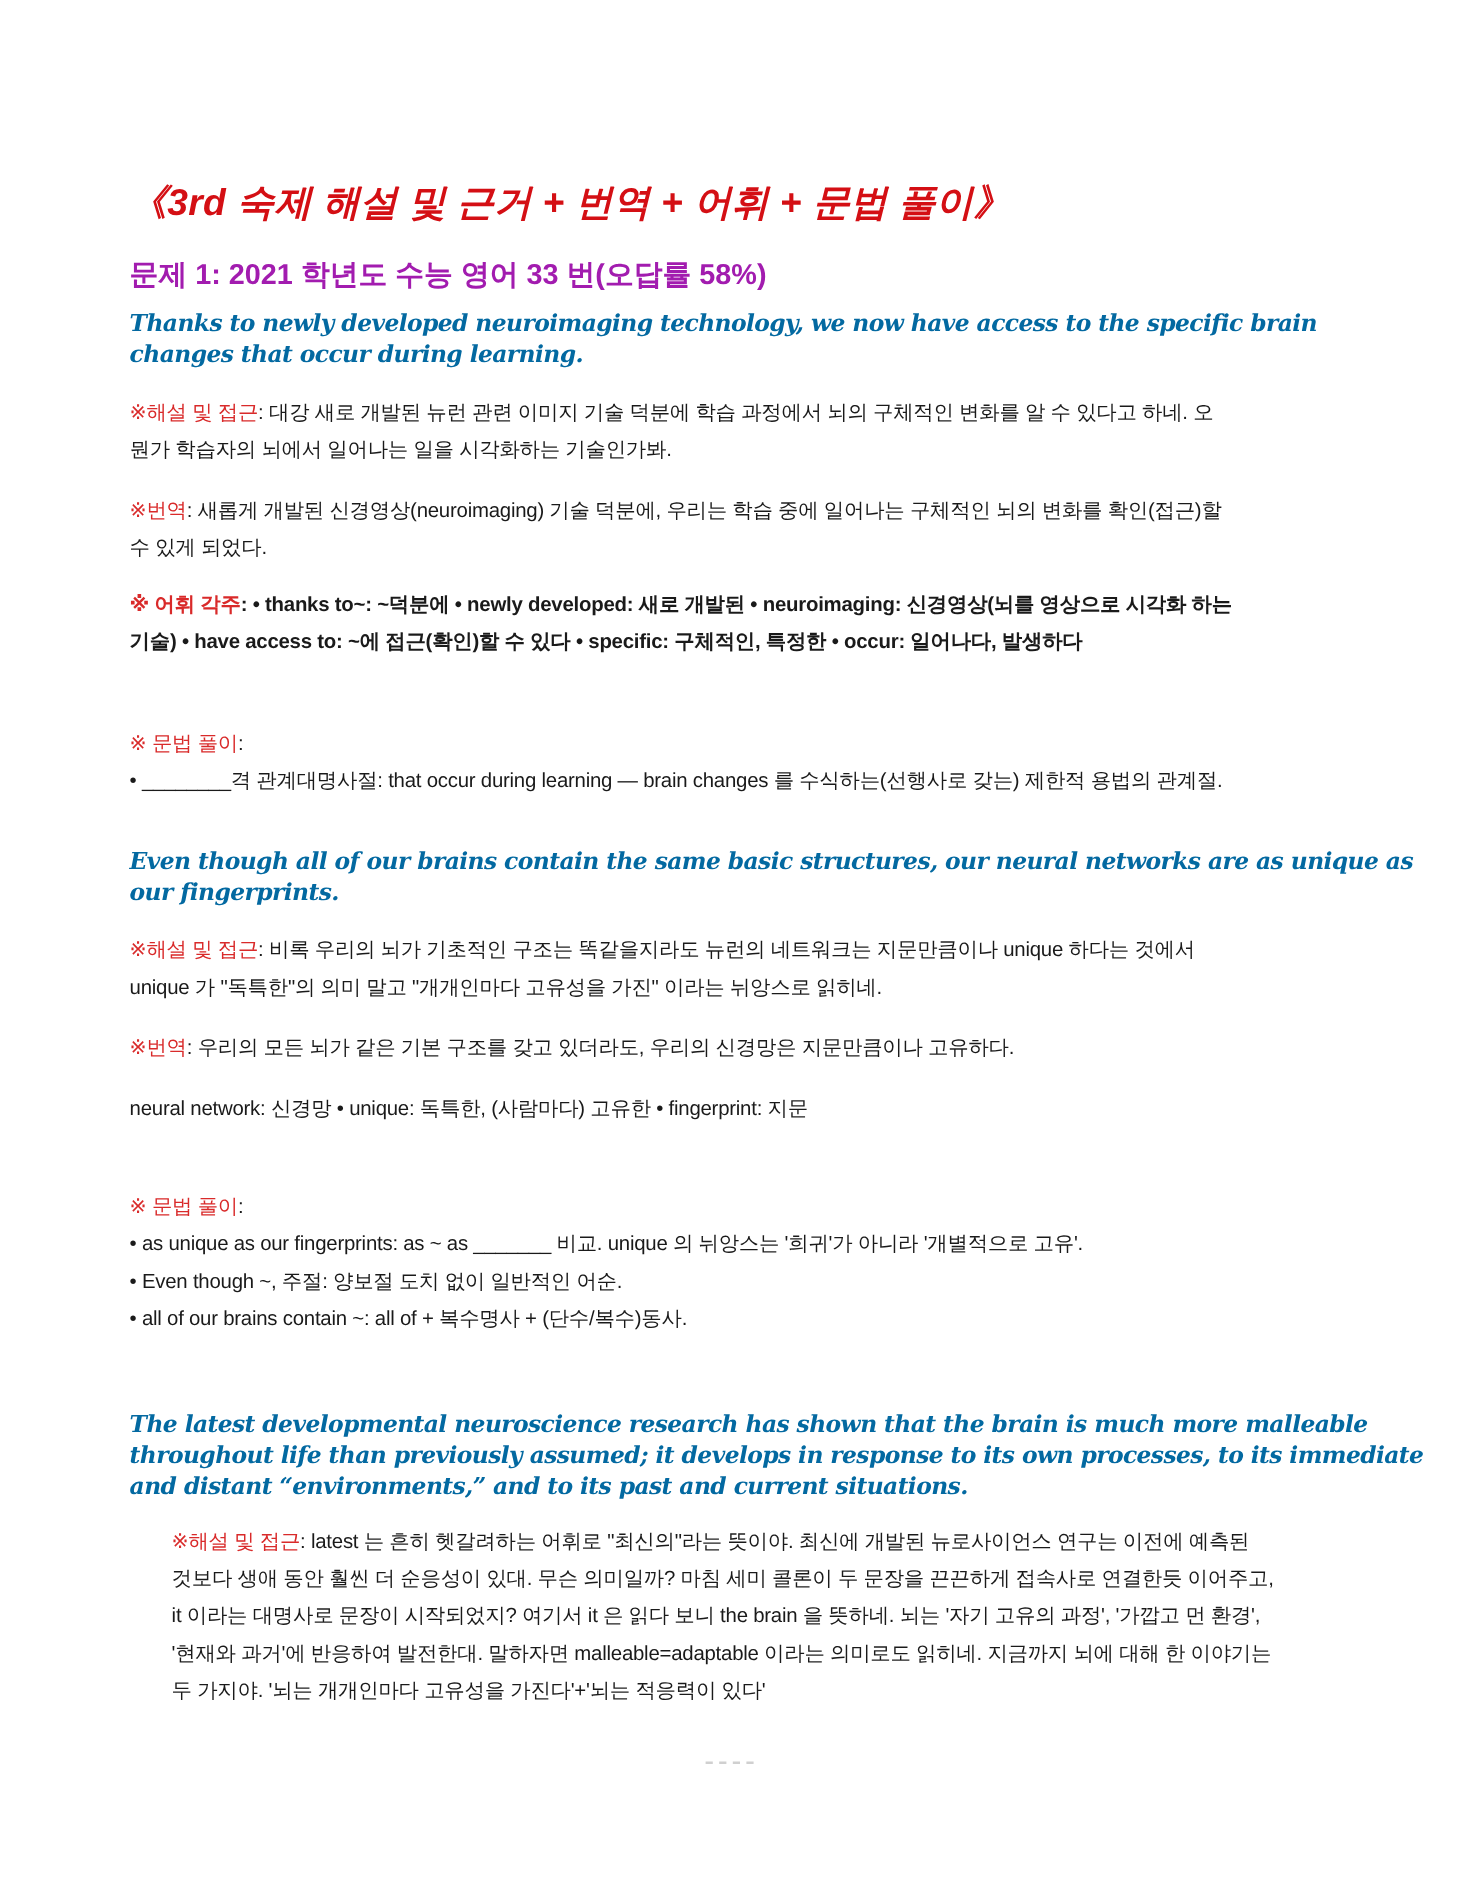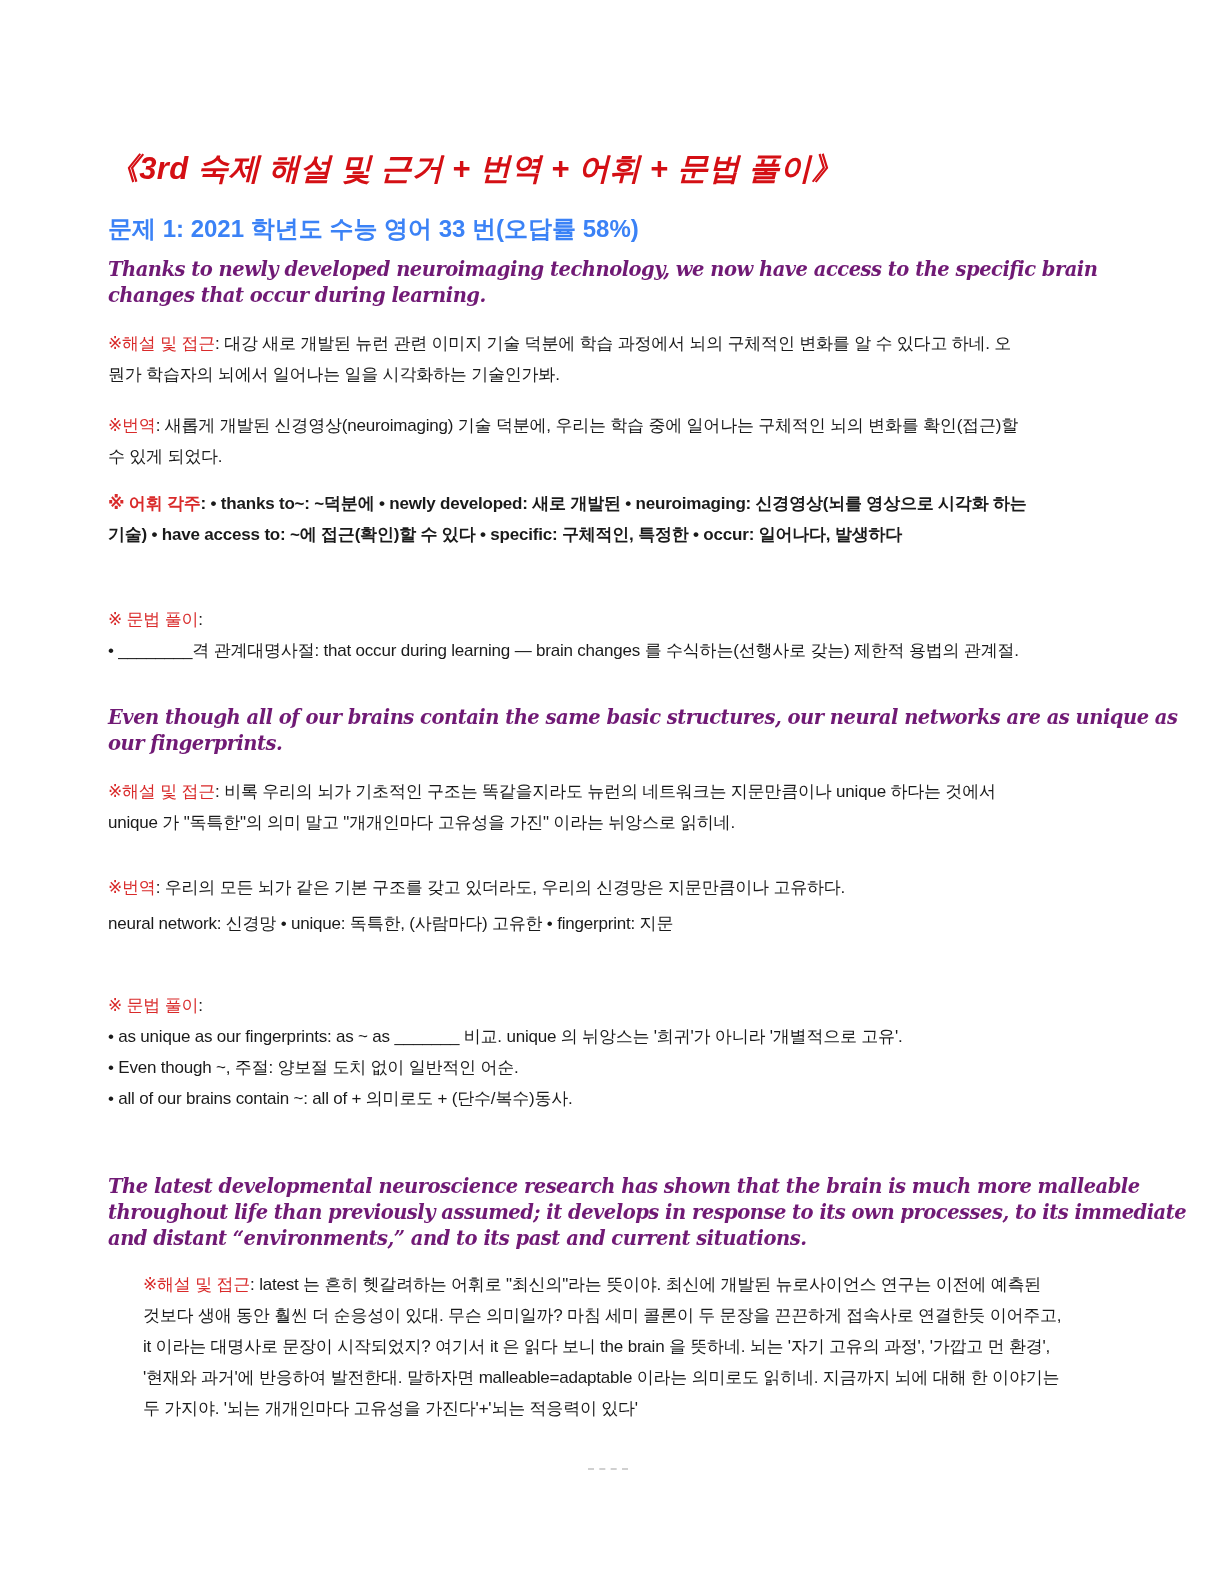--- a/index.html
+++ b/index.html
@@ -2,23 +2,23 @@
 <html><head>
 <meta charset="utf-8">
 <style>
   html, body { margin: 0; padding: 0; background: #ffffff; }
   body { width: 1224px; height: 1584px; position: relative; overflow: hidden;
          font-family: "DejaVu Sans", "Liberation Sans", sans-serif; color: #1a1a1a; }
   .page { position: absolute; left: 108px; top: 0; width: 1000px; }
   .title { position: absolute; top: 148px; left: 0; font-size: 31px; font-weight: bold;
            color: #d40f14; font-family: "Liberation Sans", "DejaVu Sans", sans-serif; letter-spacing: 0.3px; white-space: nowrap; font-style: italic; }
   .subtitle { position: absolute; top: 213px; left: 0; font-size: 24px; font-weight: bold;
-              color: #3b82f6; font-family: "Liberation Sans", "DejaVu Sans", sans-serif; white-space: nowrap; }
+              color: #a21caf; font-family: "Liberation Sans", "DejaVu Sans", sans-serif; white-space: nowrap; }
   .eng { position: absolute; left: 0; width: 1000px; font-family: "DejaVu Serif", "Liberation Serif", serif;
-         font-style: italic; font-weight: bold; font-size: 19.5px; line-height: 26px; color: #701a75; letter-spacing: -0.5px; }
+         font-style: italic; font-weight: bold; font-size: 19.5px; line-height: 26px; color: #0369a1; letter-spacing: -0.5px; }
   .para { position: absolute; left: 0; width: 1000px; font-size: 17px; line-height: 31px; color: #1a1a1a;
           font-family: "Liberation Sans", "DejaVu Sans", sans-serif; letter-spacing: -0.2px; }
   .label { color: #d92a2a; }
   .line { display: block; white-space: nowrap; }
   .dots { position: absolute; top: 1468px; left: 588px; width: 40px; height: 2px;
           border-top: 2px dashed #d0d0d0; }
 </style>
 </head>
 <body>
 
@@ -48,31 +48,31 @@
   </div>
 
   <div class="eng" style="top:705px;">
     <span class="line">Even though all of our brains contain the same basic structures, our neural networks are as unique as</span>
     <span class="line">our fingerprints.</span>
   </div>
   <div class="para" style="top:776px;">
     <span class="line"><span class="label">※해설 및 접근</span><span>: 비록 우리의 뇌가 기초적인 구조는 똑같을지라도 뉴런의 네트워크는 지문만큼이나 unique 하다는 것에서</span></span>
     <span class="line">unique 가 "독특한"의 의미 말고 "개개인마다 고유성을 가진" 이라는 뉘앙스로 읽히네.</span>
   </div>
-  <div class="para" style="top:857px;margin-top:15px;">
+  <div class="para" style="top:857px;">
     <span class="line"><span class="label">※번역</span><span>: 우리의 모든 뇌가 같은 기본 구조를 갖고 있더라도, 우리의 신경망은 지문만큼이나 고유하다.</span></span>
   </div>
   <div class="para" style="top:908px;">
     <span class="line">neural network: 신경망   • unique: 독특한, (사람마다) 고유한   • fingerprint: 지문</span>
   </div>
   <div class="para" style="top:990px;">
     <span class="line"><span class="label">※ 문법 풀이</span><span>:</span></span>
     <span class="line">• as unique as our fingerprints: as ~ as _______ 비교. unique 의 뉘앙스는 '희귀'가 아니라 '개별적으로 고유'.</span>
     <span class="line">• Even though ~, 주절: 양보절 도치 없이 일반적인 어순.</span>
-    <span class="line">• all of our brains contain ~: all of + 의미로도 + (단수/복수)동사.</span>
+    <span class="line">• all of our brains contain ~: all of + 복수명사 + (단수/복수)동사.</span>
   </div>
 
   <div class="eng" style="top:1174px;">
     <span class="line">The latest developmental neuroscience research has shown that the brain is much more malleable</span>
     <span class="line">throughout life than previously assumed; it develops in response to its own processes, to its immediate</span>
     <span class="line">and distant “environments,” and to its past and current situations.</span>
   </div>
   <div class="para" style="top:1269px;margin-left:35px;">
     <span class="line"><span class="label">※해설 및 접근</span><span>: latest 는 흔히 헷갈려하는 어휘로 "최신의"라는 뜻이야. 최신에 개발된 뉴로사이언스 연구는 이전에 예측된</span></span>
     <span class="line">것보다 생애 동안 훨씬 더 순응성이 있대. 무슨 의미일까? 마침 세미 콜론이 두 문장을 끈끈하게 접속사로 연결한듯 이어주고,</span>

